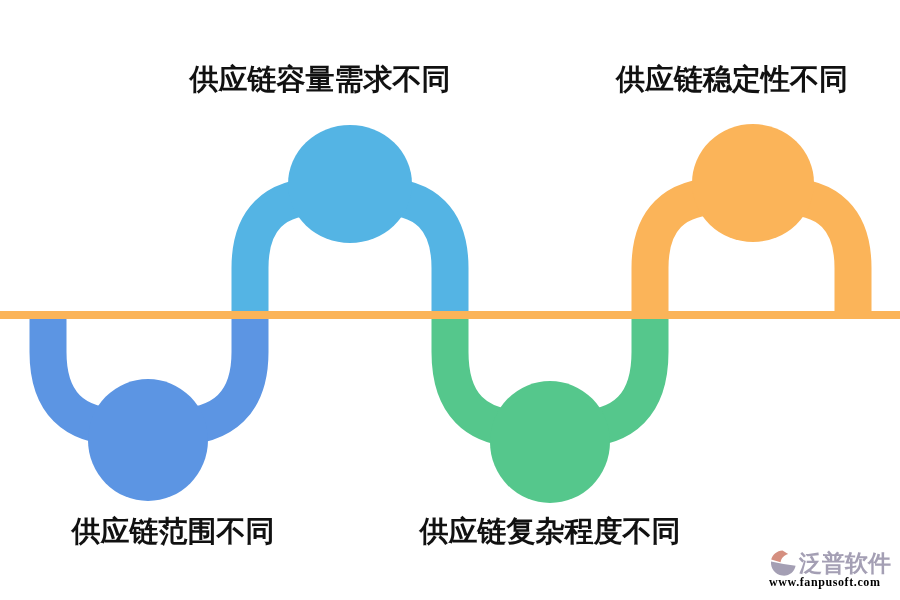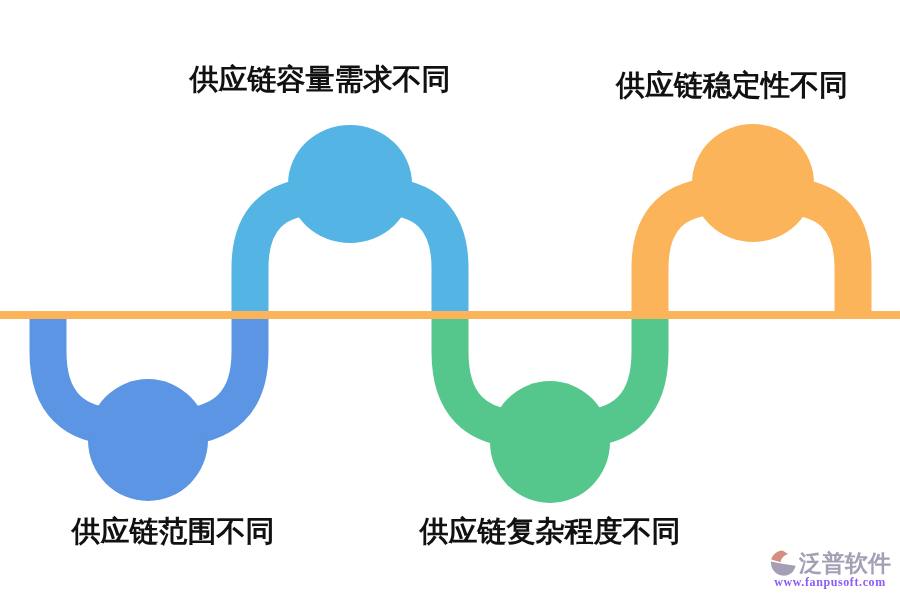--- a/index.html
+++ b/index.html
@@ -20,49 +20,49 @@
   .label {
     position: absolute;
     transform: translateX(-50%);
     font-size: 29px;
     font-weight: bold;
     color: #111111;
     white-space: nowrap;
     letter-spacing: 0px;
   }
   .label-top-left    { left: 320px; top: 60px; }
-  .label-top-right   { left: 732px; top: 66px; font-family: Liberation Mono, monospace; }
+  .label-top-right   { left: 732px; top: 60px; font-family: Liberation Mono, monospace; }
   .label-bottom-left { left: 173px; top: 512px; }
   .label-bottom-right{ left: 550px; top: 512px; }
   .logo {
     position: absolute;
     right: 9px;
     top: 548px;
-    text-align: center;
+    text-align: left;
   }
   .logo-row {
     display: flex;
     align-items: center;
     justify-content: flex-end;
     gap: 2px;
     height: 30px;
   }
   .logo-icon { width: 28px; height: 28px; flex: 0 0 auto; }
   .logo-name {
     font-size: 23px;
     font-weight: bold;
     color: #a49fb4;
     line-height: 1;
     white-space: nowrap;
   }
   .logo-url {
     font-family: "Liberation Serif", "DejaVu Serif", serif;
     font-size: 12px;
     font-weight: bold;
-    color: #8b5cf6;
+    color: #000000;
     letter-spacing: 0.6px;
     margin-top: -3px;
     white-space: nowrap;
   }
 </style>
 </head>
 <body>
 
 <div class="stage">
 

